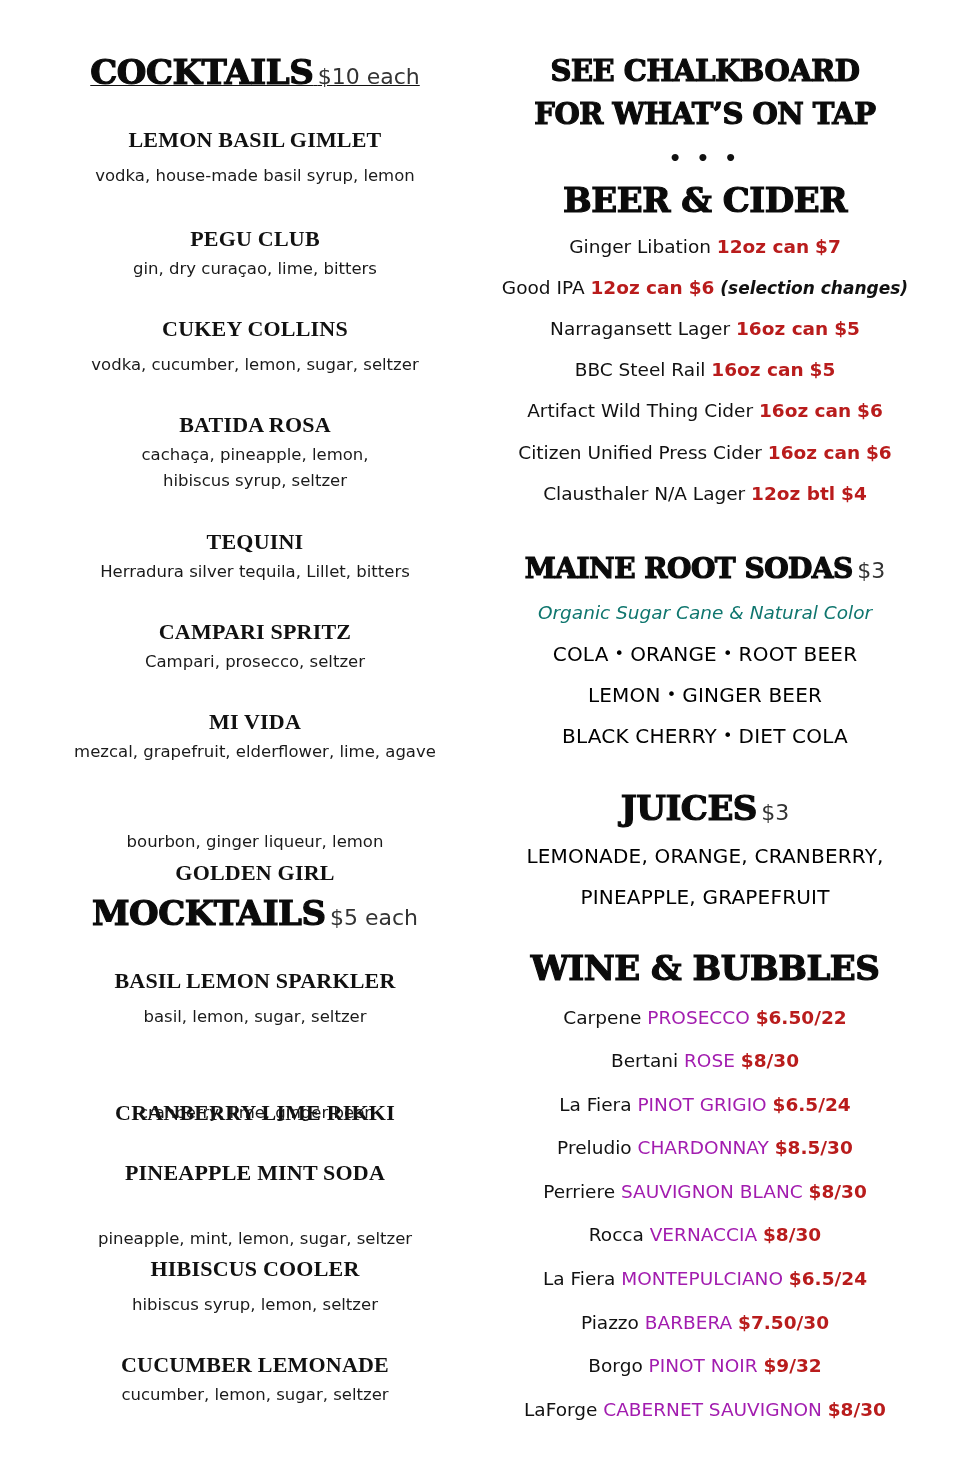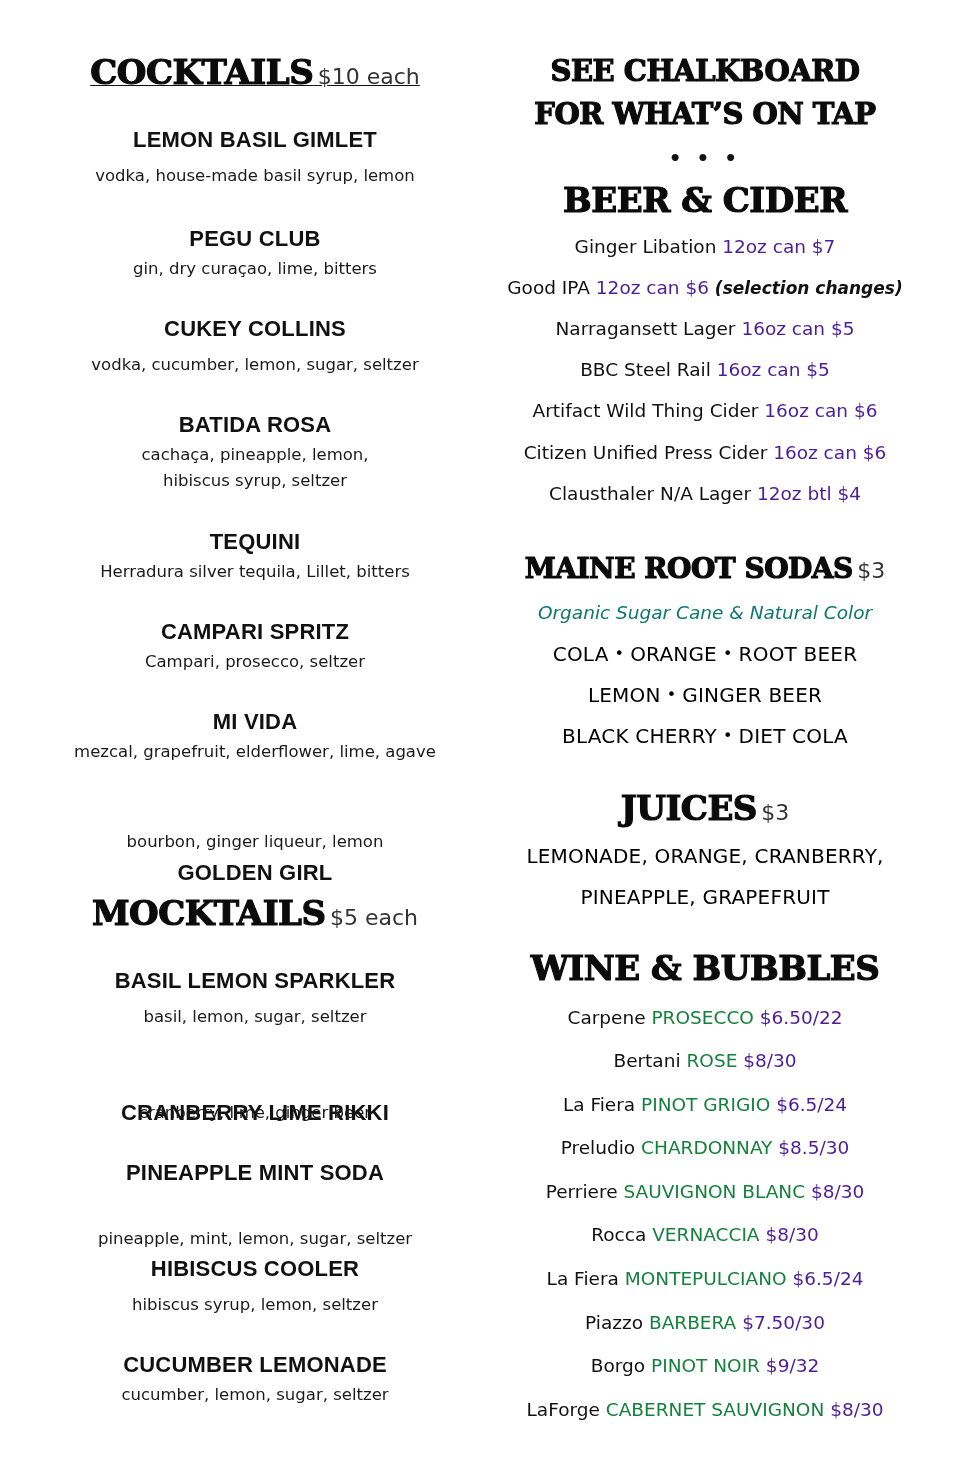--- a/index.html
+++ b/index.html
@@ -25,41 +25,41 @@
     .price-light {
       font-family: "DejaVu Sans", sans-serif;
       font-weight: normal;
       -webkit-text-stroke: 0;
       color: #333333;
       font-size: 22px;
       letter-spacing: 0;
     }
 
     .item-name {
-      font-family: Liberation Sans, sans-serif;
+      font-family: Liberation Serif, serif;
       font-weight: bold;
       font-size: 22px;
       letter-spacing: 0.2px;
       color: #111111;
     }
     .item-desc {
       font-family: "DejaVu Sans", sans-serif;
       font-size: 16.5px;
       color: #1a1a1a;
       line-height: 22px;
     }
 
     .row {
       font-family: "DejaVu Sans", sans-serif;
       font-size: 18.5px;
       color: #111111;
     }
-    .row .lt { color: #4c1d95; font-weight: normal; font-size: 18.5px; margin-top: 8px; }
+    .row .lt { color: #b91c1c; font-weight: bold; font-size: 18.5px; margin-top: 8px; }
     .row .it { font-style: italic; font-weight: bold; font-size: 17px; }
-    .row .up { color: #15803d; }
+    .row .up { color: #a21caf; }
 
     .dots { font-family: "DejaVu Sans", sans-serif; font-size: 20px; letter-spacing: 4px; font-weight: bold; }
 
     .soda-sub { font-family: "DejaVu Sans", sans-serif; font-style: italic; font-size: 18.5px; color: #0f766e; }
     .caps-line { font-family: "DejaVu Sans", sans-serif; font-size: 20px; color: #000000; letter-spacing: 0.2px; }
     .sep { margin: 0 6px; font-size: 16px; position: relative; top: -2px; }
   </style>
 </head>
 <body>
 

